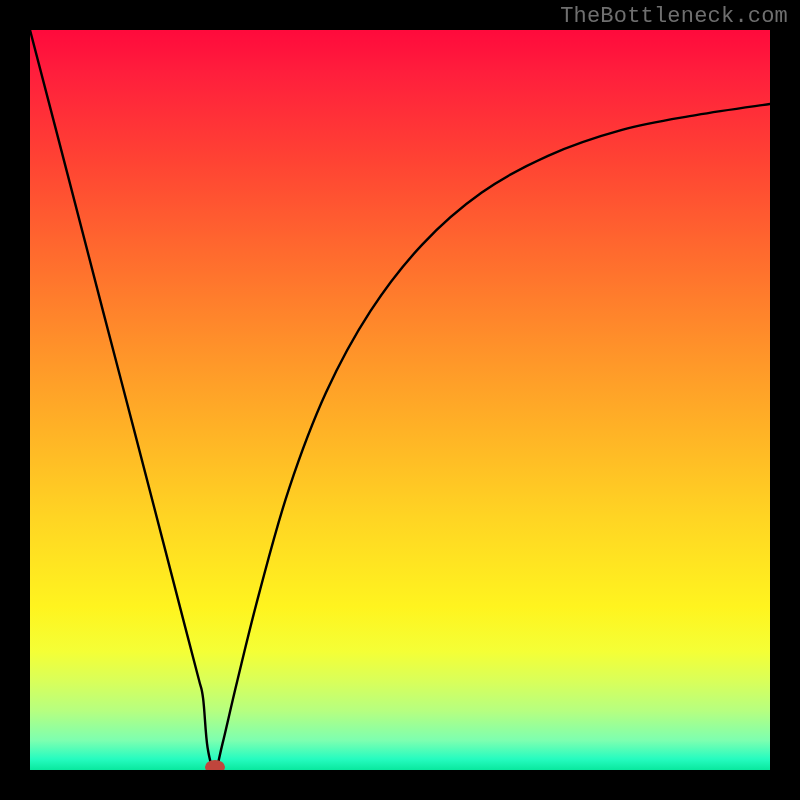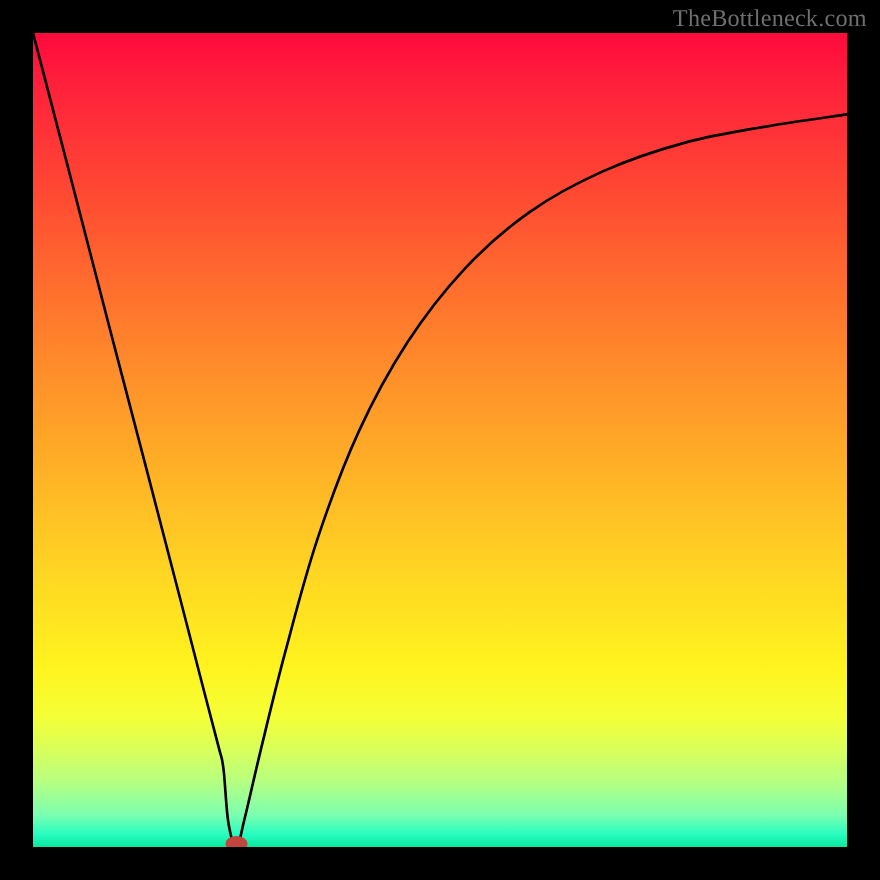--- a/index.html
+++ b/index.html
@@ -42,21 +42,21 @@
   svg.curve {
     position: absolute;
     inset: 0;
     width: 740px;
     height: 740px;
   }
   .watermark {
     position: absolute;
     top: 4px;
     right: 12px;
-    font-family: Liberation Serif, serif;
+    font-family: Liberation Mono, monospace;
     font-size: 22px;
     color: #6f6f6f;
     font-weight: 500;
     letter-spacing: 0.2px;
     user-select: none;
   }
 </style>
 </head>
 <body>
 

